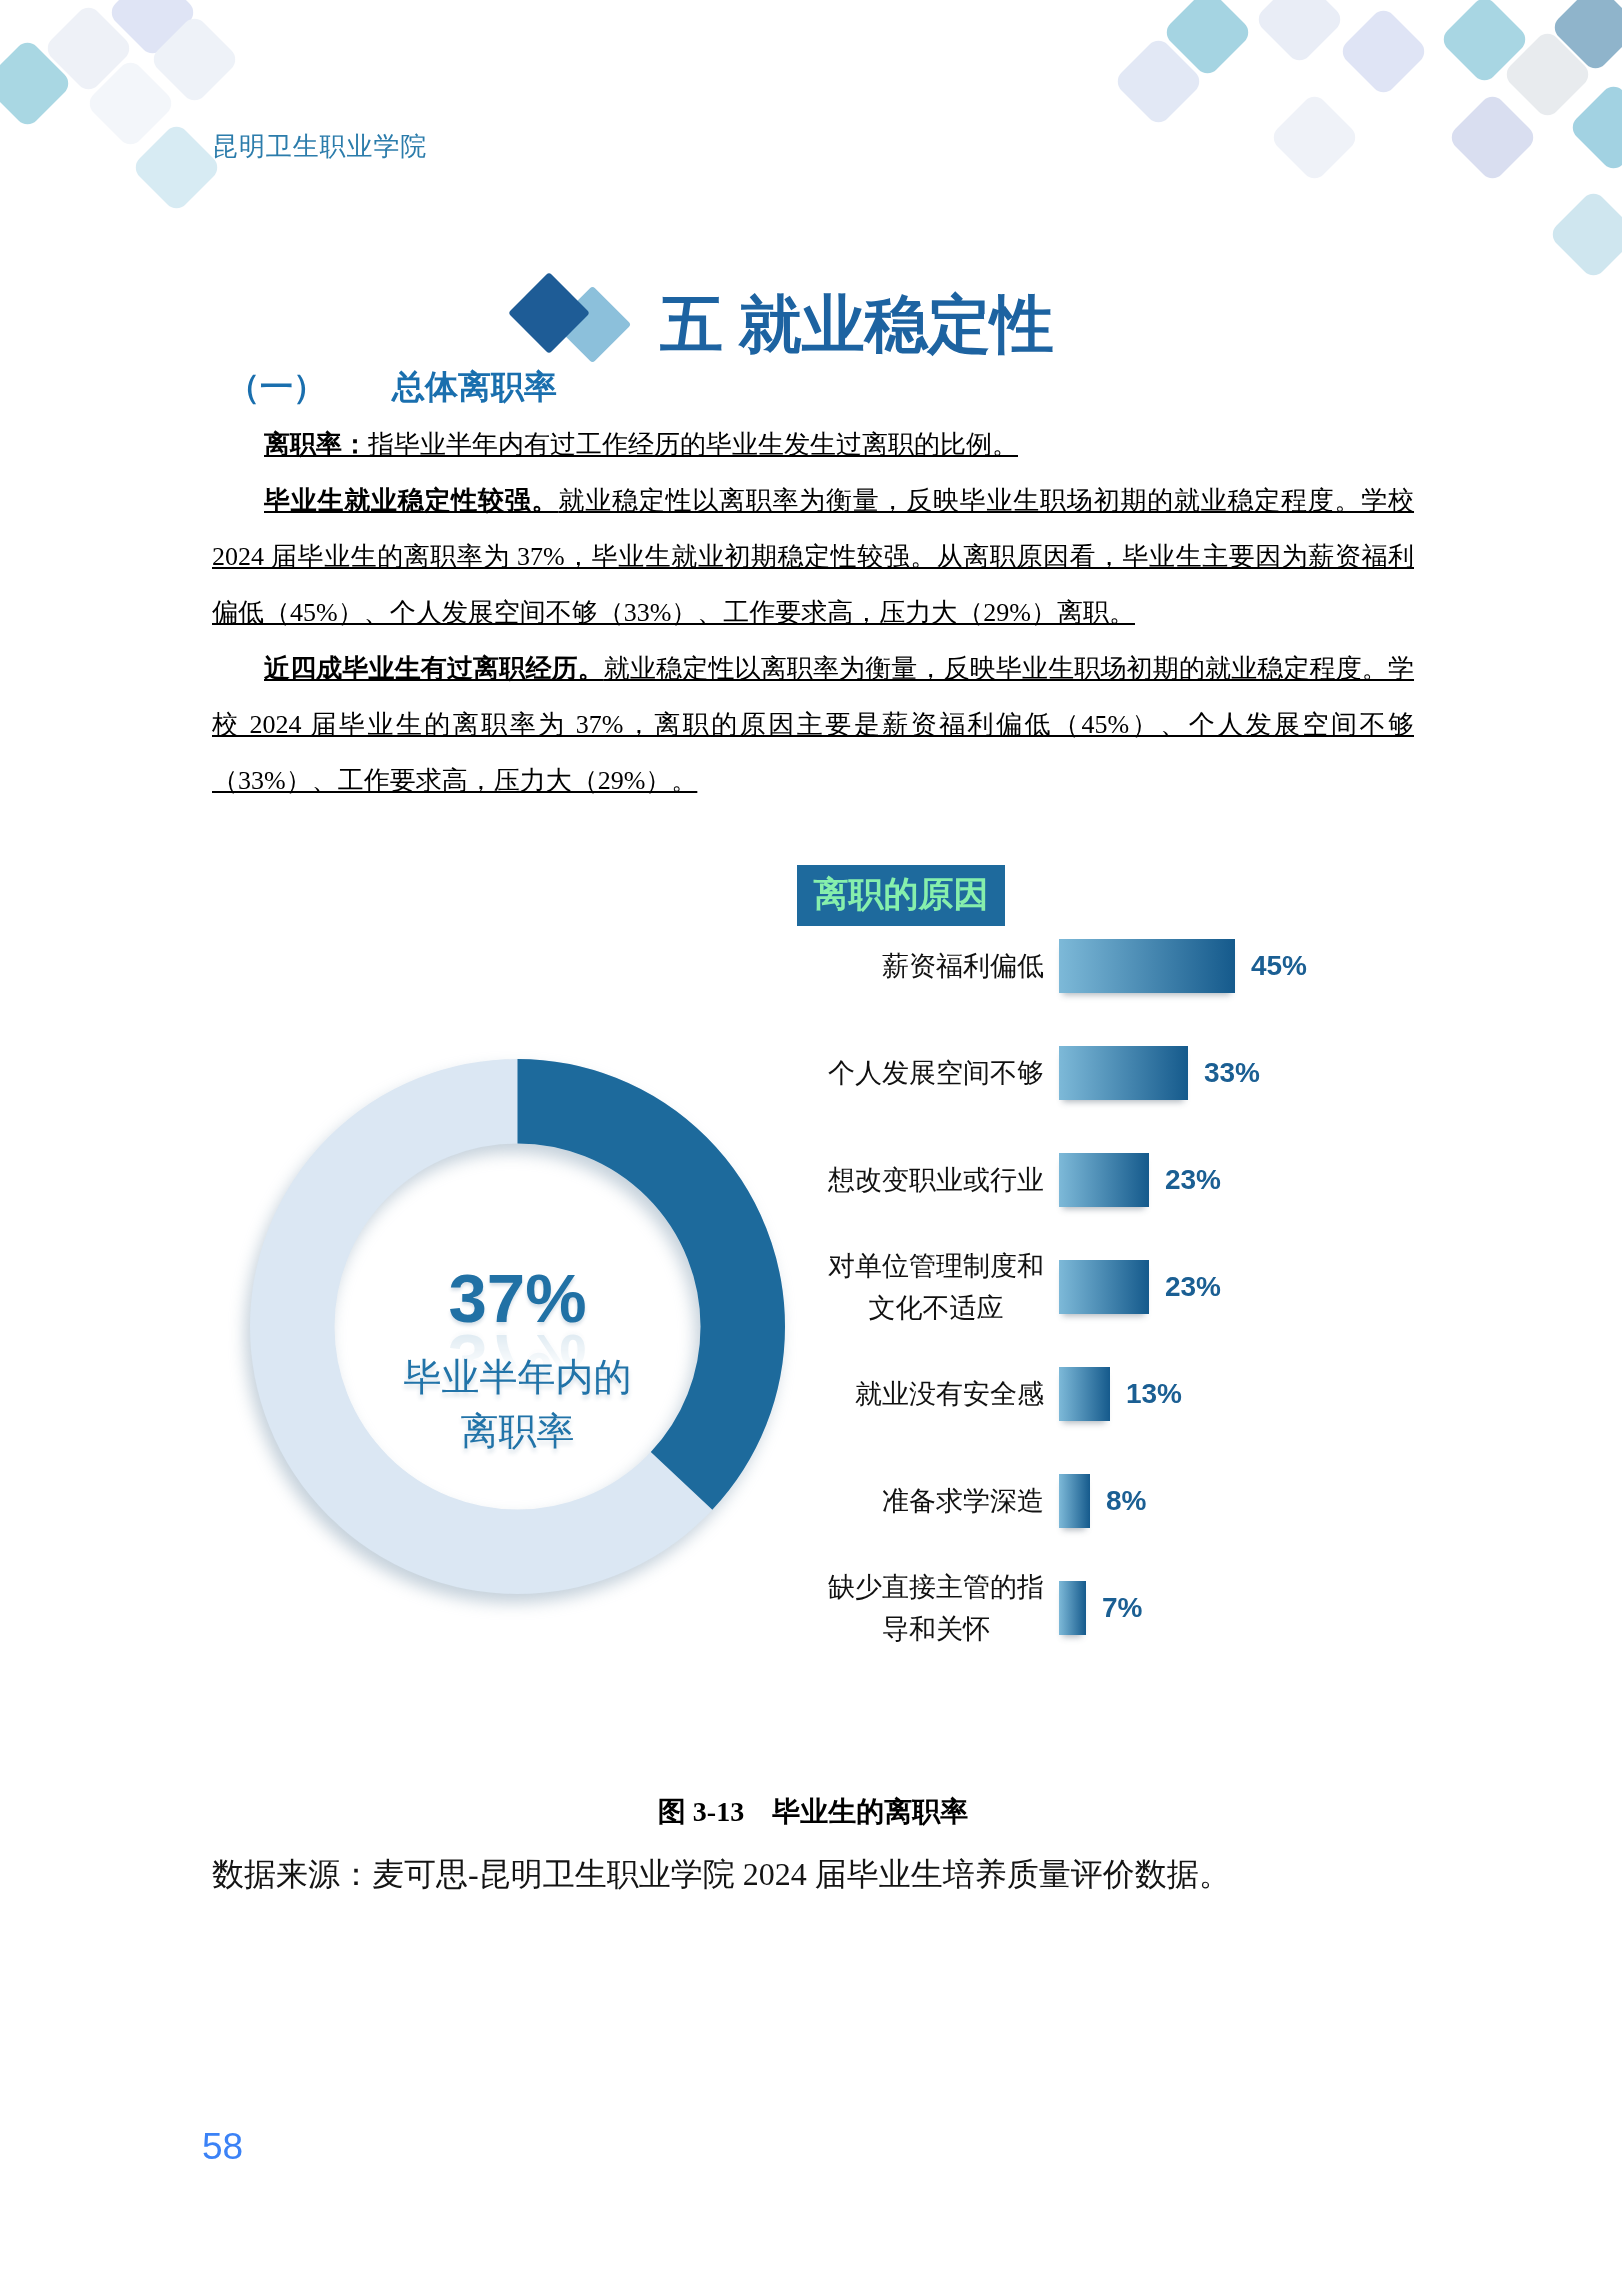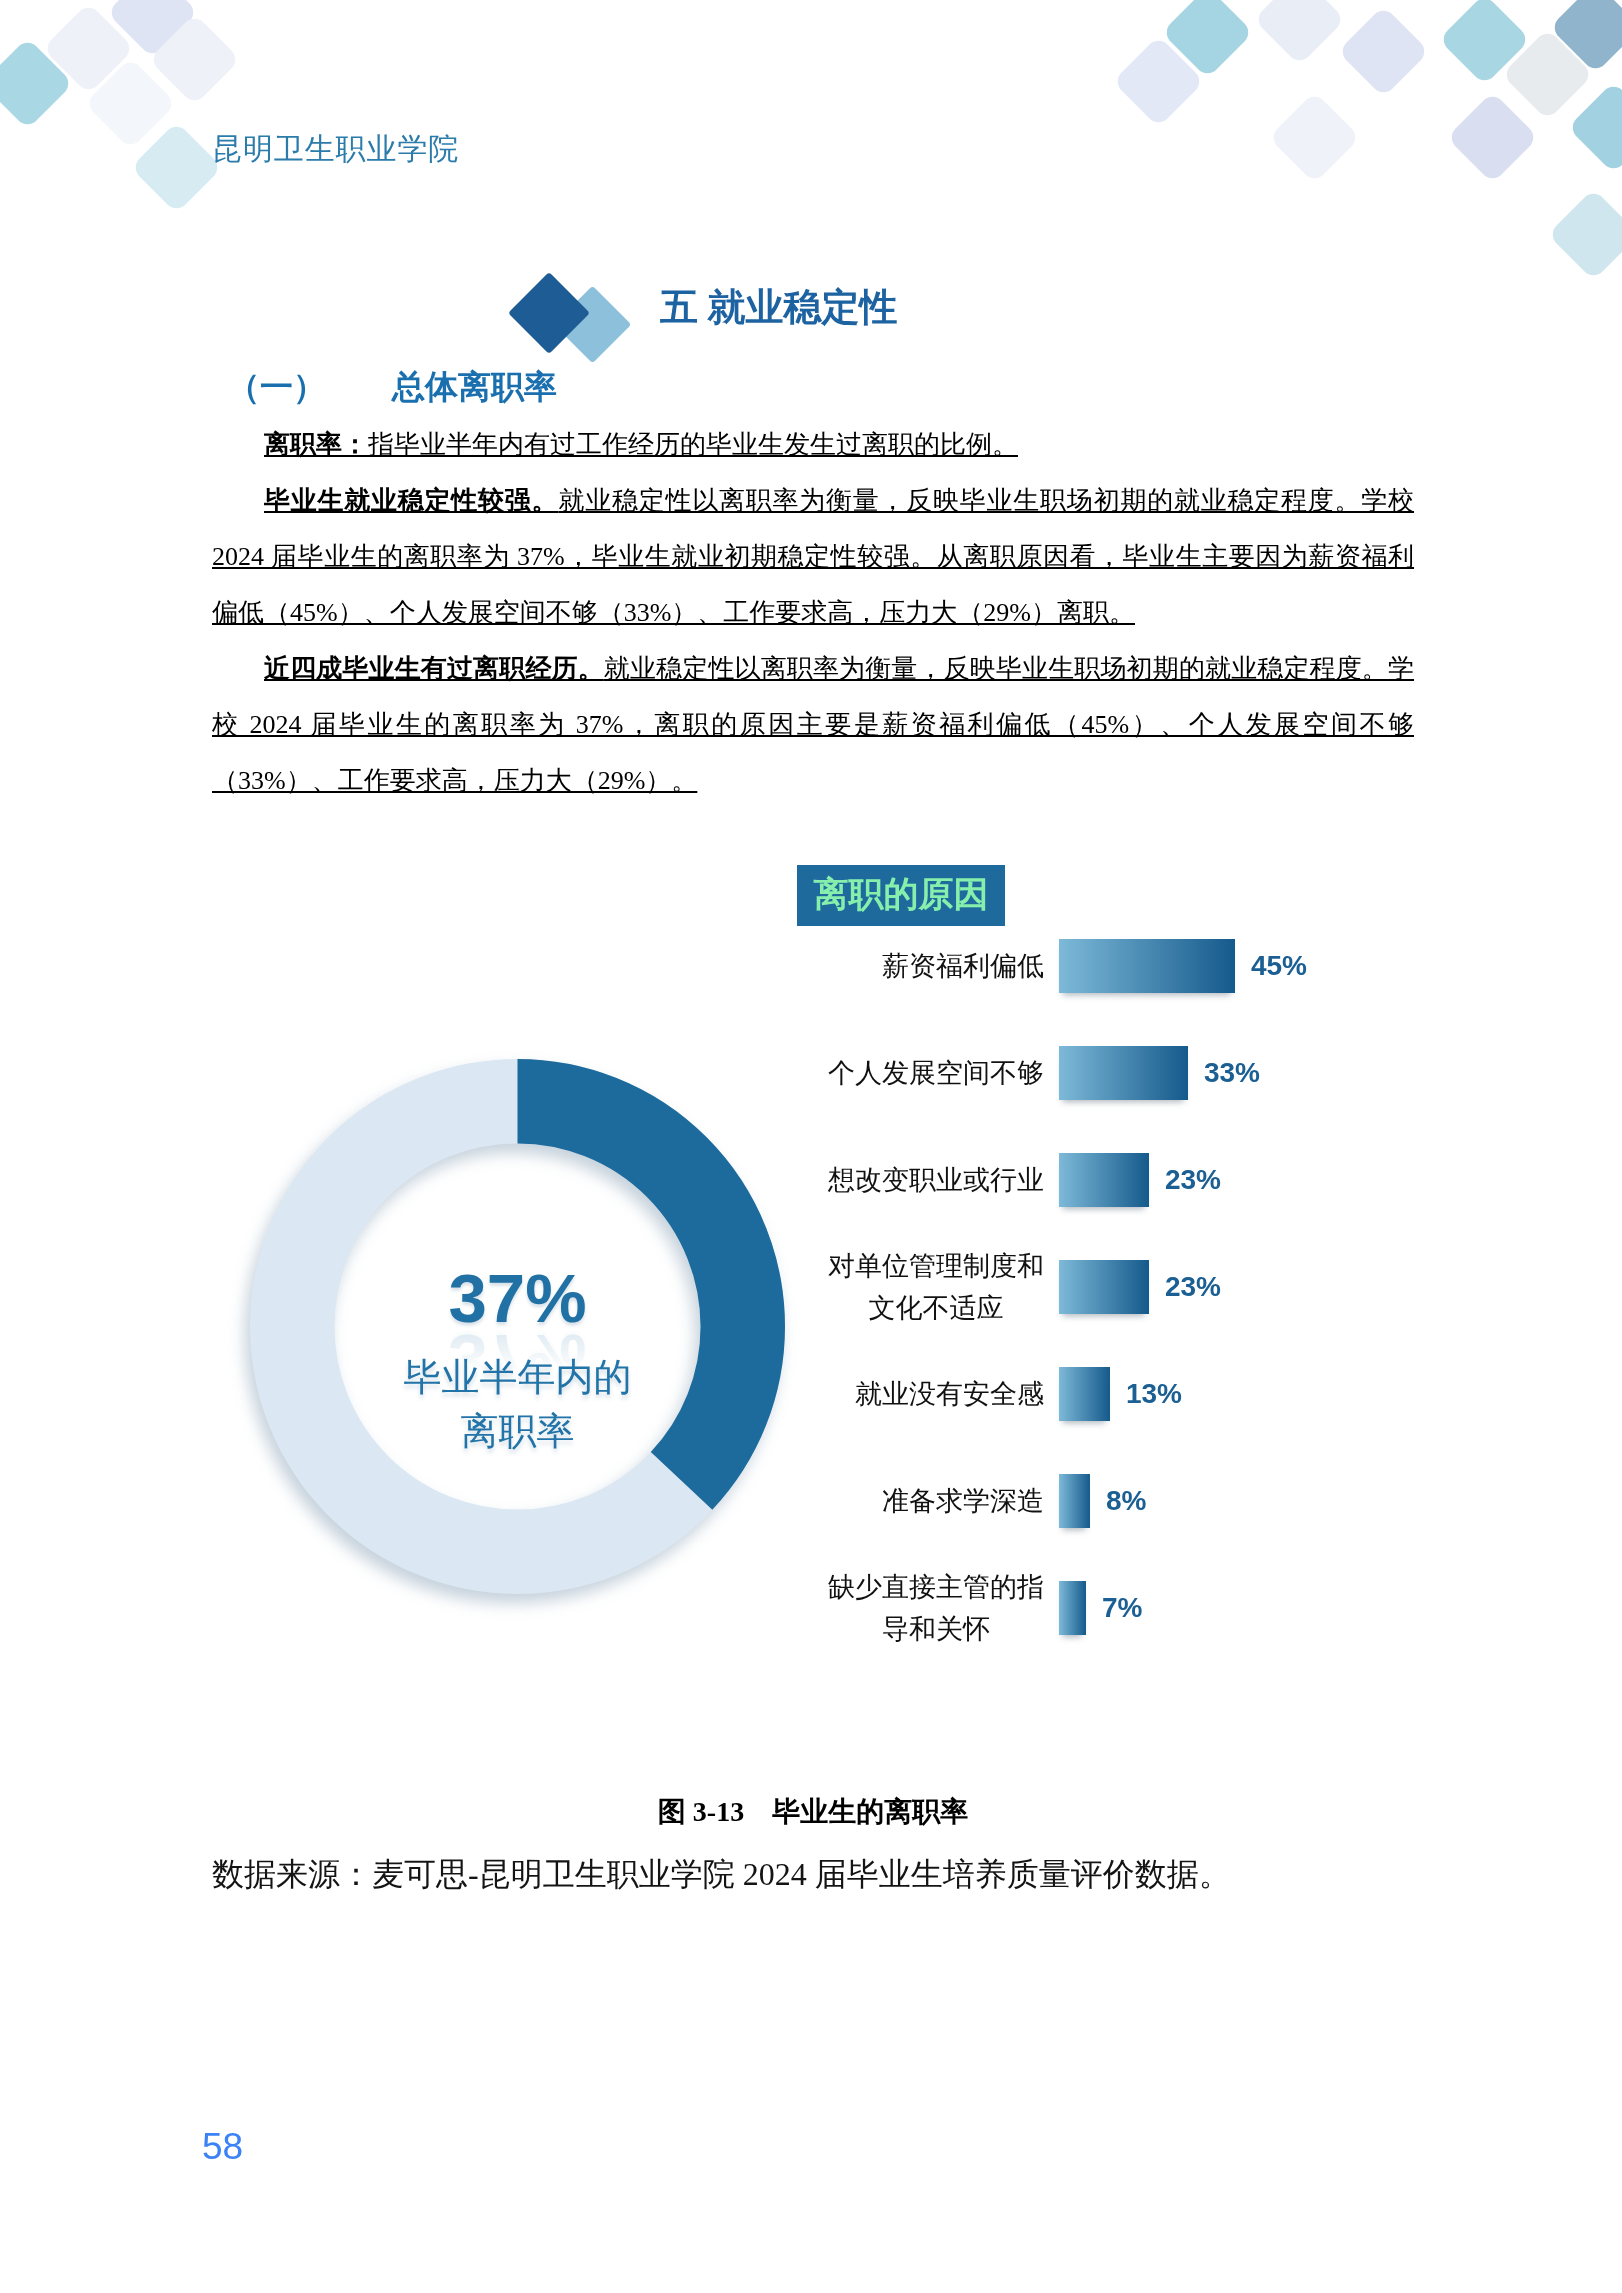--- a/index.html
+++ b/index.html
@@ -3,25 +3,25 @@
 <meta charset="utf-8">
 <style>
   html,body{margin:0;padding:0;background:#ffffff;}
   .page{
     position:relative;width:1623px;height:2294px;background:#ffffff;overflow:hidden;
     font-family:"Liberation Serif","DejaVu Serif",serif;color:#1a1a1a;
   }
   
   .dm{position:absolute;width:65px;height:65px;border-radius:12.7px;transform:rotate(45deg);}
   
-  .school-name{position:absolute;left:212px;top:129px;font-size:30px;color:#2b7cab;letter-spacing:0.9px;}
+  .school-name{position:absolute;left:212px;top:129px;font-size:26px;color:#2b7cab;letter-spacing:0.9px;}
   
   .logo-dark{position:absolute;left:520px;top:284px;width:58px;height:58px;transform:rotate(45deg);background:#1e5c96;border-radius:3.6px;z-index:2;}
   .logo-light{position:absolute;left:565px;top:297px;width:55px;height:55px;transform:rotate(45deg);background:#8cc0db;border-radius:3.6px;z-index:1;}
-  .page-title{position:absolute;left:660px;top:282px;font-size:38px;font-weight:bold;color:#1d63a1;}
+  .page-title{position:absolute;left:660px;top:282px;font-size:63px;font-weight:bold;color:#1d63a1;}
   .section-heading{position:absolute;left:227px;top:365px;font-size:33px;font-weight:bold;color:#1a6fae;}
   
   .body-text{position:absolute;left:212px;top:417px;width:1202px;font-size:26px;line-height:56px;text-align:justify;color:#000000;text-decoration:underline;}
   .body-text p{margin:0;text-indent:2em;}
   .body-text strong{font-weight:bold;}
   
   .chart-box-title{position:absolute;left:797px;top:865px;background:#1e6a9d;color:#86efac;
     font-size:35px;font-weight:bold;padding:11px 16.4px;line-height:1.1;}
   
   .donut{position:absolute;left:245px;top:1054px;width:545px;height:545px;}

